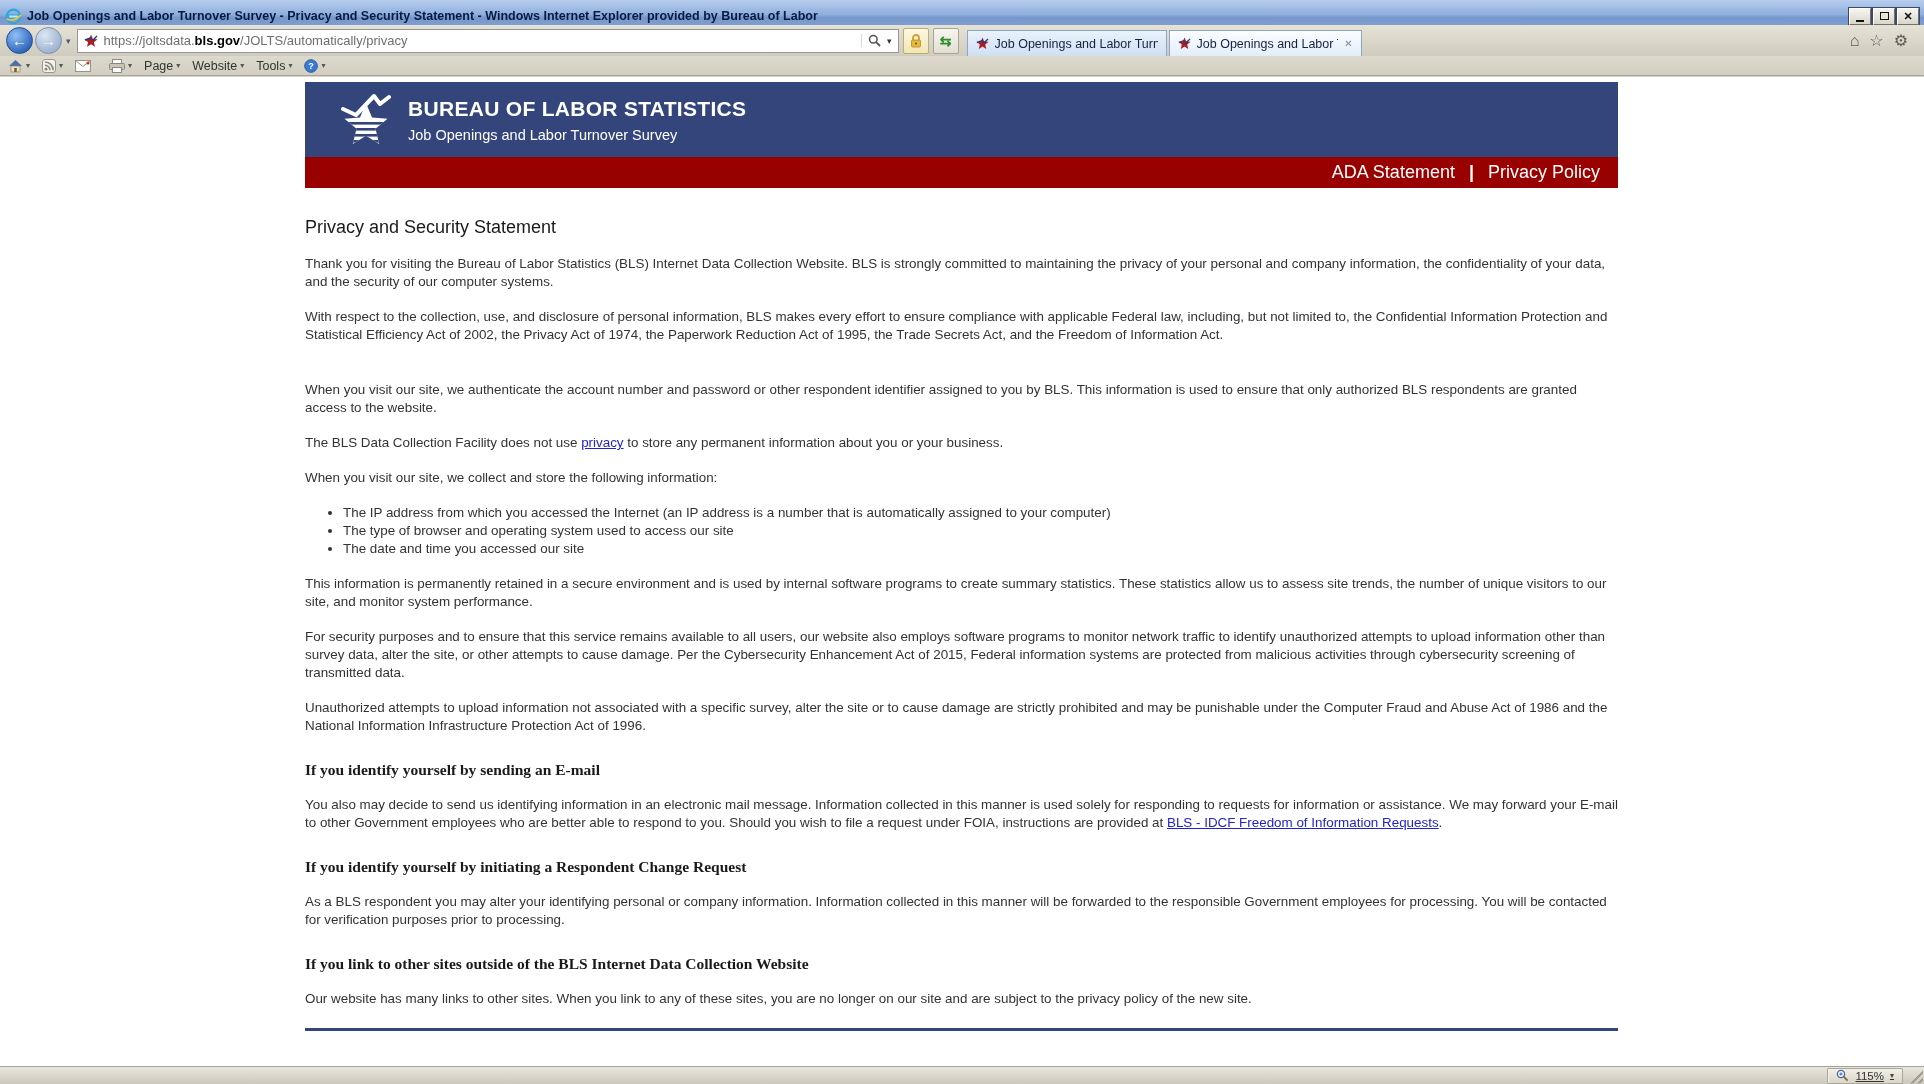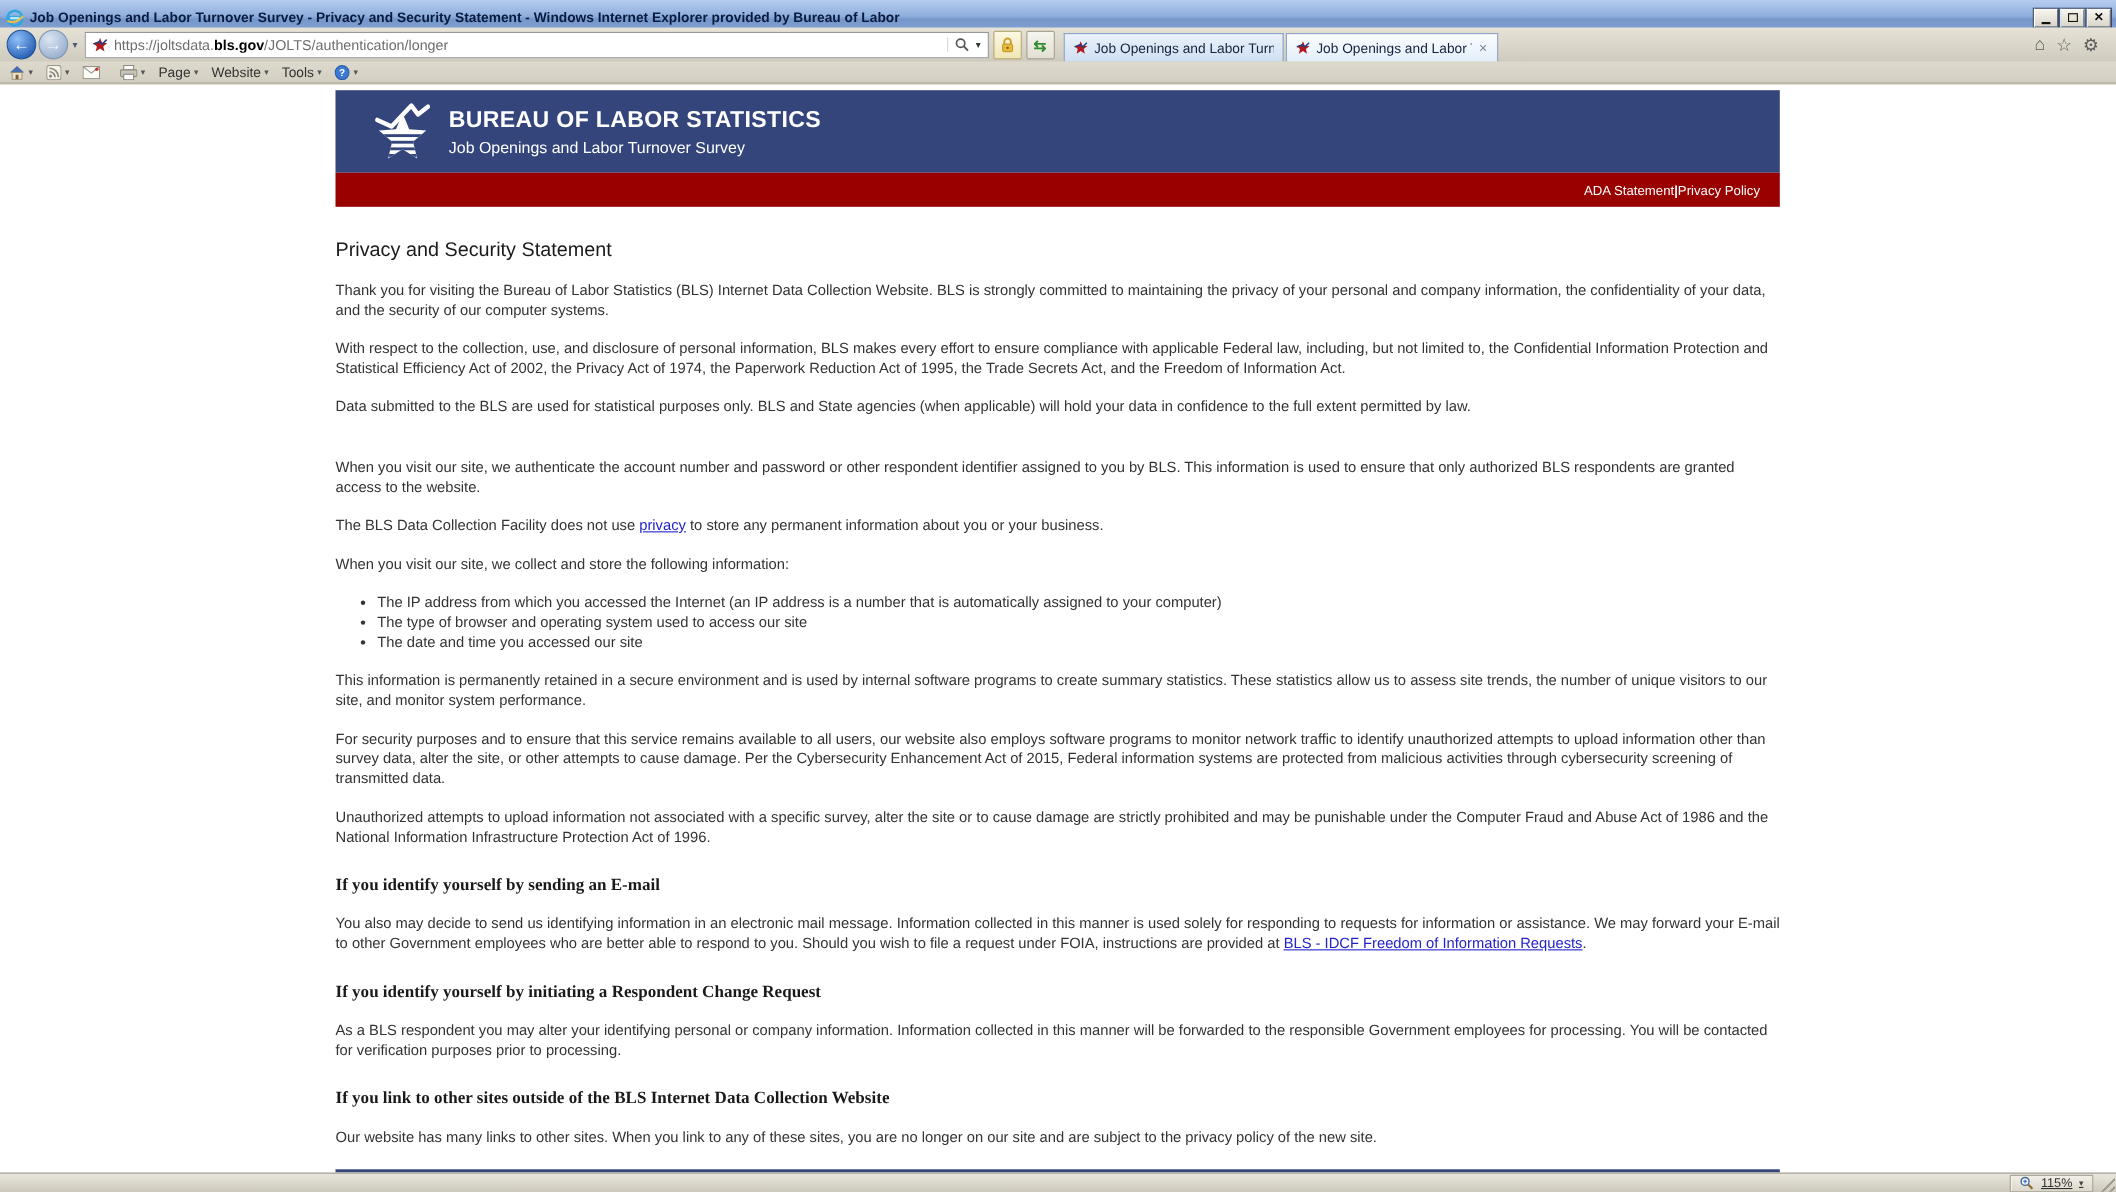--- a/index.html
+++ b/index.html
@@ -61,21 +61,21 @@
 
   
   .viewport { position:absolute; left:0; top:77px; width:1924px; height:989px; background:#fff; overflow:hidden; }
   .page { position:absolute; left:305px; top:5px; width:1313px; }
 
   .bls-header { height:75px; background:#33457b; display:flex; align-items:center; padding-left:36px; }
   .bls-logo { width:50px; height:56px; margin-right:17px; flex:0 0 auto; }
   .bls-brand { font-size:21px; font-weight:bold; color:#fff; letter-spacing:0.3px; }
   .bls-sub { font-size:14.5px; color:#fff; margin-top:6px; }
   .redbar { height:31px; background:#990000; display:flex; align-items:center; justify-content:flex-end;
-    gap:0; padding-right:18px; font-size:12px; color:#fff; }
+    gap:14px; padding-right:18px; font-size:18px; color:#fff; }
   .redbar a { color:#fff; text-decoration:none; }
   .redbar .sep { font-weight:bold; }
 
   .doc { color:#333; font-size:13.4px; line-height:18px; }
   .doc h1 { font-size:18px; font-weight:normal; color:#1a1a1a; margin:28px 0 16px 0; line-height:22px; }
   .doc p { margin:17px 0; }
   .doc p.bigap { margin-top:37px; }
   .doc ul { margin:4px 0 6px 38px; }
   .doc li { margin:0; }
   .doc h2 { font-family:"Liberation Serif", serif; font-size:15.5px; font-weight:bold; color:#1a1a1a;
@@ -122,21 +122,21 @@
 <div class="navbar">
   <div class="navcircle back">←</div>
   <div class="navcircle fwd">→</div>
   <span class="hist-caret">▾</span>
 
   <div class="addressbar">
     <svg class="addr-fav" viewBox="0 0 14 14">
       <polygon points="7,0.5 8.8,4.9 13.5,5.2 9.9,8.2 11,12.8 7,10.2 3,12.8 4.1,8.2 0.5,5.2 5.2,4.9" fill="#b11a21"></polygon>
       <path d="M1 6 L6 4 L9 6 L13 2" stroke="#223e7e" stroke-width="1.4" fill="none"></path>
     </svg>
-    <div class="addr-text"><span>https://joltsdata.</span><span class="addr-domain">bls.gov</span><span>/JOLTS/authentication/longer</span></div>
+    <div class="addr-text"><span>https://joltsdata.</span><span class="addr-domain">bls.gov</span><span>/JOLTS/automatically/privacy</span></div>
     <div class="addr-search">
       <svg width="13" height="13" viewBox="0 0 13 13">
         <circle cx="5.3" cy="5.3" r="3.8" fill="none" stroke="#555" stroke-width="1.5"></circle>
         <line x1="8.2" y1="8.2" x2="12" y2="12" stroke="#555" stroke-width="1.8"></line>
       </svg>
       <span class="addr-caret">▾</span>
     </div>
   </div>
 
   <div class="toolbtn">
@@ -259,21 +259,20 @@
       <a href="#">ADA Statement</a>
       <span class="sep">|</span>
       <a href="#">Privacy Policy</a>
     </div>
 
     <div class="doc">
       <h1>Privacy and Security Statement</h1>
 
       <p>Thank you for visiting the Bureau of Labor Statistics (BLS) Internet Data Collection Website. BLS is strongly committed to maintaining the privacy of your personal and company information, the confidentiality of your data, and the security of our computer systems.</p>
       <p>With respect to the collection, use, and disclosure of personal information, BLS makes every effort to ensure compliance with applicable Federal law, including, but not limited to, the Confidential Information Protection and Statistical Efficiency Act of 2002, the Privacy Act of 1974, the Paperwork Reduction Act of 1995, the Trade Secrets Act, and the Freedom of Information Act.</p>
-      <p>Data submitted to the BLS are used for statistical purposes only. BLS and State agencies (when applicable) will hold your data in confidence to the full extent permitted by law.</p>
       <p class="bigap">When you visit our site, we authenticate the account number and password or other respondent identifier assigned to you by BLS. This information is used to ensure that only authorized BLS respondents are granted access to the website.</p>
 
       <p><span>The BLS Data Collection Facility does not use </span><a href="#">privacy</a><span> to store any permanent information about you or your business.</span></p>
 
       <p>When you visit our site, we collect and store the following information:</p>
       <ul>
         <li>The IP address from which you accessed the Internet (an IP address is a number that is automatically assigned to your computer)</li>
         <li>The type of browser and operating system used to access our site</li>
         <li>The date and time you accessed our site</li>
       </ul>

